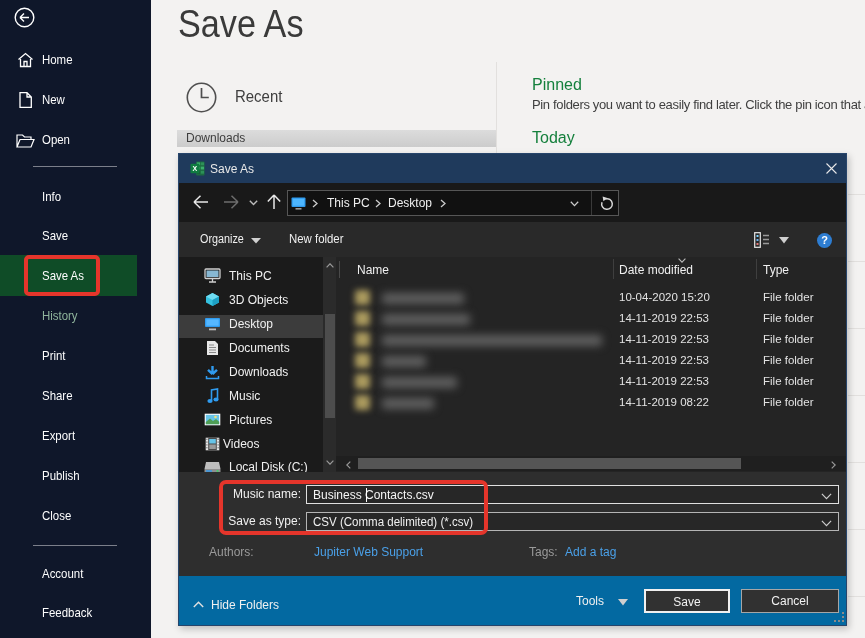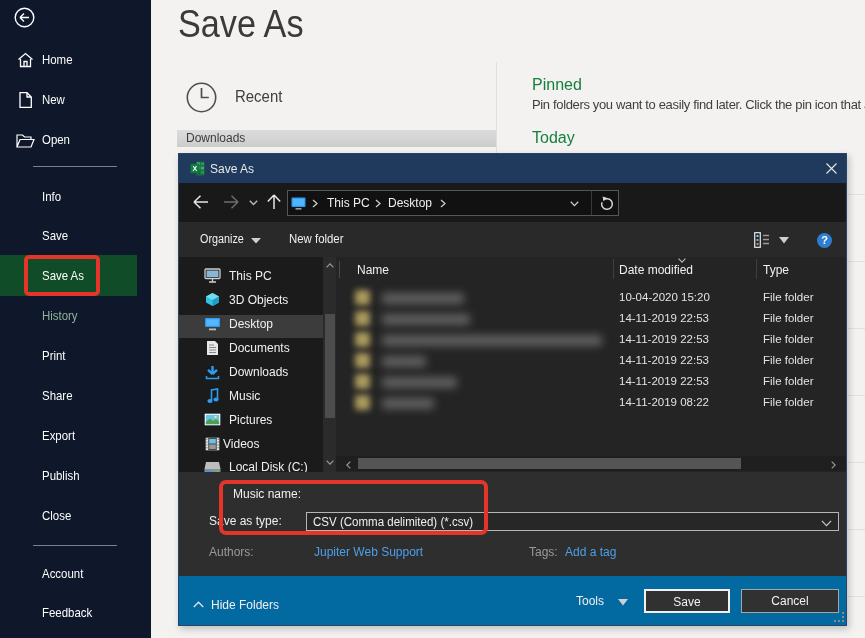--- a/index.html
+++ b/index.html
@@ -301,21 +301,28 @@
             <path d="M4.3 .6 L.8 4 L4.3 7.4" stroke="#9a9a9a" stroke-width="1.2" fill="none"></path>
           </svg>
         <div class="abs" style="left:22px;top:2px;width:383px;height:11px;background:#555"></div>
         <svg class="abs" style="left:495px;top:5px" width="5" height="8" viewBox="0 0 5 8">
             <path d="M.7 .6 L4.2 4 L.7 7.4" stroke="#9a9a9a" stroke-width="1.2" fill="none"></path>
           </svg>
       </div>
     </div>
     <div class="abs" id="dbottom">
       <div class="abs wtext" style="left:30px;top:15px;width:92px;text-align:right">Music name:</div>
-      <div class="abs wtext" style="left:30px;top:42px;width:92px;">Save as type:</div>
+      <div class="inbox" style="top:13px;border:1px solid #e0e0e0">
+        <div class="abs" style="left:6px;top:2px;font-size:12px;color:#f5f5f5">Business Contacts.csv</div>
+        <div class="abs" style="left:59px;top:2px;width:1px;height:14px;background:#fff"></div>
+        <svg class="abs" style="left:514px;top:7px" width="11" height="7" viewBox="0 0 11 7">
+            <path d="M.9 .9 L5.5 5.6 L10.1 .9" stroke="#ccc" stroke-width="1.2" fill="none"></path>
+          </svg>
+      </div>
+      <div class="abs wtext" style="left:30px;top:42px;width:92px;text-align:right">Save as type:</div>
       <div class="inbox" style="top:40px;border:1px solid #b5b5b5">
         <div class="abs" style="left:6px;top:2px;font-size:12px;color:#f0f0f0;transform:scaleX(.96);transform-origin:0 0">CSV (Comma delimited) (*.csv)</div>
         <svg class="abs" style="left:514px;top:7px" width="11" height="7" viewBox="0 0 11 7">
             <path d="M.9 .9 L5.5 5.6 L10.1 .9" stroke="#ccc" stroke-width="1.2" fill="none"></path>
           </svg>
       </div>
       <div id="fn-red"></div>
       <div class="abs gtext" style="left:30px;top:73px;width:96px;text-align:left">Authors:</div>
       <div class="abs btext" style="left:135px;top:73px">Jupiter Web Support</div>
       <div class="abs gtext" style="left:350px;top:73px">Tags:</div>

